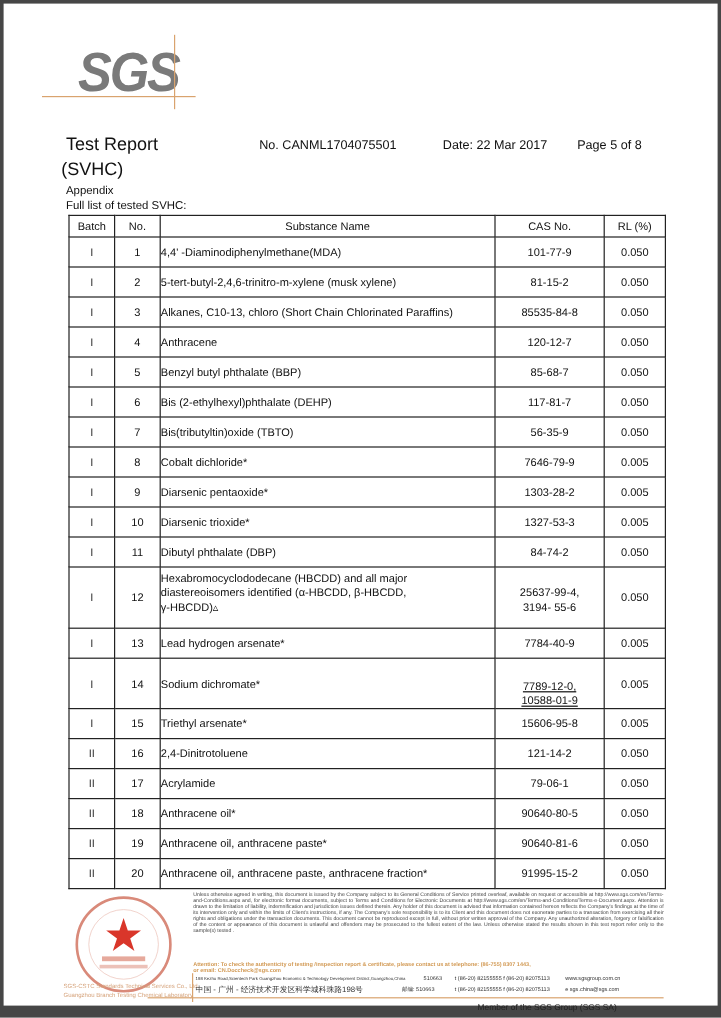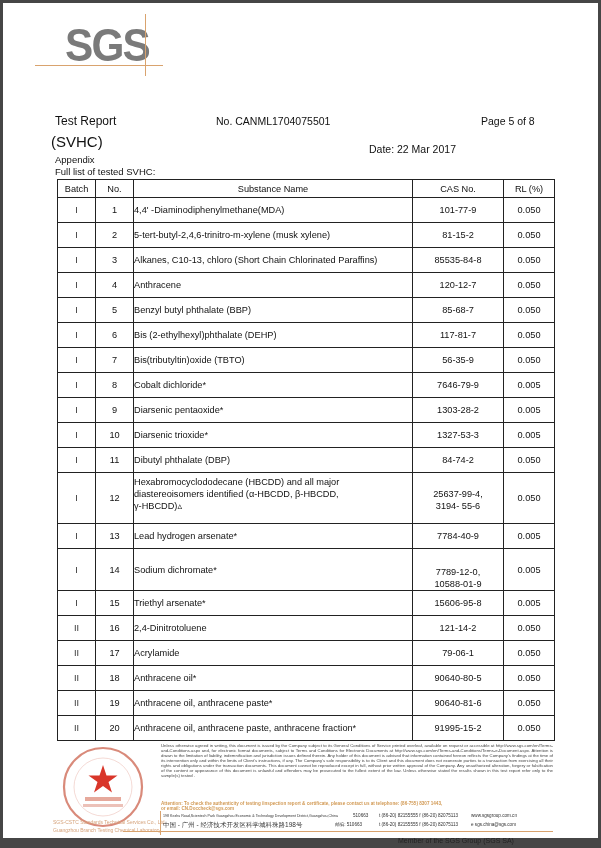--- a/index.html
+++ b/index.html
@@ -4,34 +4,34 @@
 <style>
   html, body { margin: 0; padding: 0; }
   body {
     width: 601px; height: 848px; background: #464646; position: relative; overflow: hidden;
     font-family: "Liberation Sans", sans-serif; color: #111;
   }
   .page {
     position: absolute; left: 3px; top: 3px; width: 595px; height: 835px; background: #ffffff;
   }
   
-  .logo { position: absolute; left: 30px; top: 5px; width: 120px; height: 70px; }
+  .logo { position: absolute; left: 30px; top: 20px; width: 120px; height: 70px; font-style: italic; }
   .logo-text {
     position: absolute; left: 32px; top: 14px; font-family: "Liberation Sans", sans-serif;
     font-weight: bold; font-size: 46px; color: #7a7a7a; letter-spacing: -2px; line-height: 46px;
     transform: scaleX(0.92); transform-origin: left top;
   }
   .logo-hline { position: absolute; left: 2px; top: 57px; width: 128px; height: 1px; background: #d9a36e; }
   .logo-vline { position: absolute; left: 112px; top: 6px; width: 1px; height: 62px; background: #d9a36e; }
 
   
-  .hdr-title { position: absolute; left: 52px; top: 108px; font-size: 12px; line-height: 20px; }
+  .hdr-title { position: absolute; left: 52px; top: 108px; font-size: 15px; line-height: 20px; }
   .hdr-sub { position: absolute; left: 48px; top: 129px; font-size: 15px; line-height: 20px; }
   .hdr-no { position: absolute; left: 213px; top: 112px; font-size: 10.5px; }
-  .hdr-date { position: absolute; left: 366px; top: 112px; font-size: 10.5px; margin-top: 28px; }
+  .hdr-date { position: absolute; left: 366px; top: 112px; font-size: 10.5px; }
   .hdr-page { position: absolute; left: 478px; top: 112px; font-size: 10.5px; }
   .appendix { position: absolute; left: 52px; top: 151px; font-size: 9.5px; }
   .fulllist { position: absolute; left: 52px; top: 163px; font-size: 9.5px; }
 
   
   table.svhc {
     position: absolute; left: 54px; top: 176px; width: 497px;
     border-collapse: collapse; font-size: 9.2px; table-layout: fixed;
   }
   table.svhc th, table.svhc td { border: 1px solid #222; padding: 0; vertical-align: middle; }
@@ -195,21 +195,21 @@
         <td class="c batch">I</td>
         <td class="c">13</td>
         <td class="name">Lead hydrogen arsenate*</td>
         <td class="c">7784-40-9</td>
         <td class="c">0.005</td>
       </tr>
       <tr style="height:31px;">
         <td class="c batch top">I</td>
         <td class="c top">14</td>
         <td class="name top">Sodium dichromate*</td>
-        <td class="c top" style="line-height:12px;padding-top:17px;">
+        <td class="c top" style="line-height:12px;padding-top:17px;text-decoration:underline;">
           <div>7789-12-0,</div>
           <div>10588-01-9</div>
         </td>
         <td class="c top">0.005</td>
       </tr>
       <tr>
         <td class="c batch">I</td>
         <td class="c">15</td>
         <td class="name">Triethyl arsenate*</td>
         <td class="c">15606-95-8</td>

